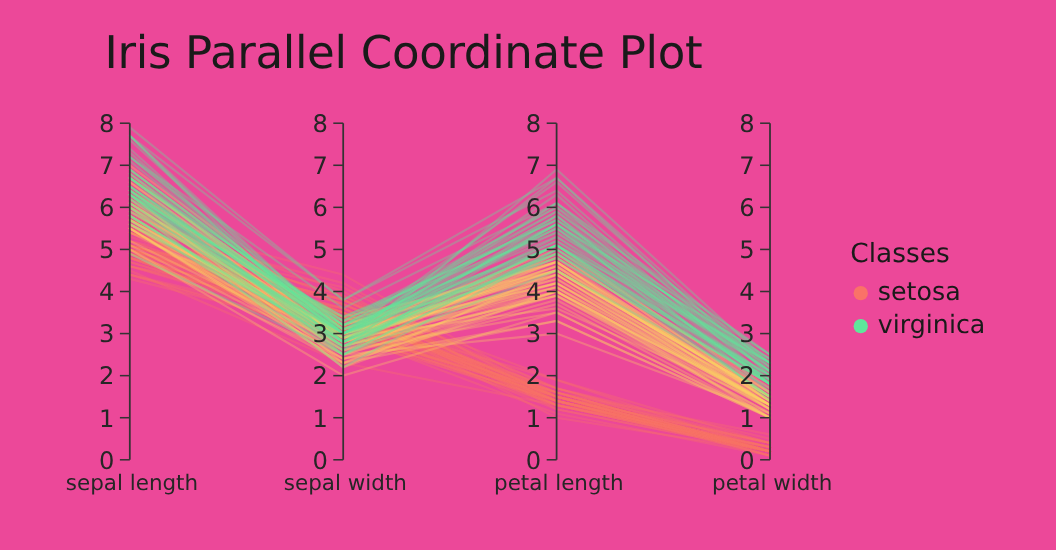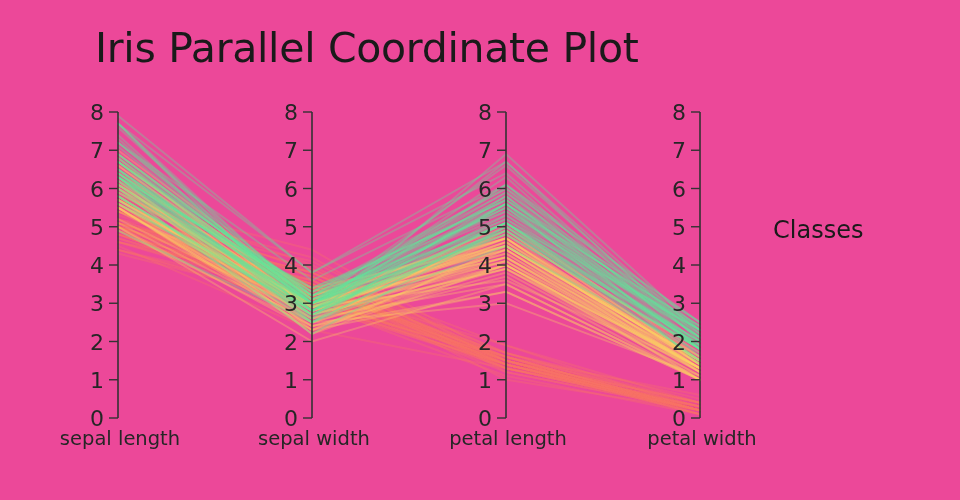--- a/index.html
+++ b/index.html
@@ -327,16 +327,24 @@
           <line x1="691" x2="700" y1="112" y2="112" stroke="#333333" stroke-width="1.4"></line>
           <text x="686" y="120" text-anchor="end" class="tick-label">8</text>
           <text x="702" y="445" text-anchor="middle" class="axis-caption">petal width</text>
         </g>
       </g>
   </svg>
 
   <div id="legend">
     <div id="legend-title">Classes</div>
     <div id="legend-items">
+        <div class="legend-row">
+          <span class="legend-dot" style="background: rgb(250, 114, 104);"></span>
+          <span class="legend-label">setosa</span>
+        </div>
+        <div class="legend-row">
+          <span class="legend-dot" style="background: rgb(95, 231, 155);"></span>
+          <span class="legend-label">virginica</span>
+        </div>
       </div>
   </div>
 
 </div>
 
 </body></html>

